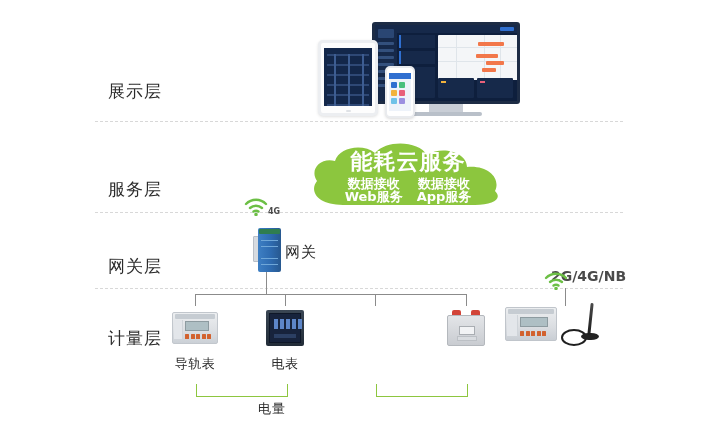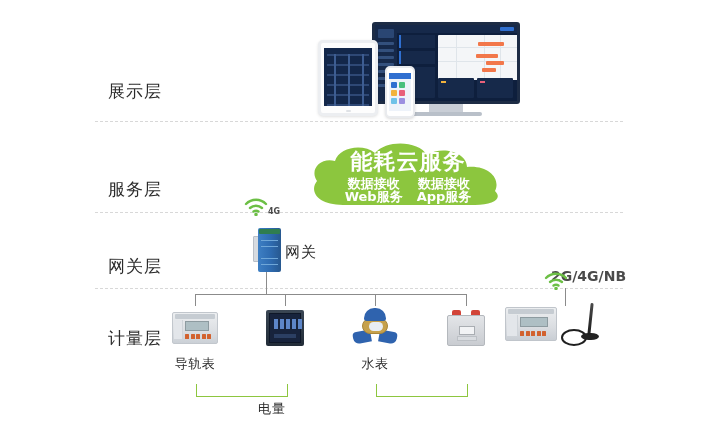--- a/index.html
+++ b/index.html
@@ -351,35 +351,23 @@
               <i></i>
               <i></i>
               <i></i>
               <i></i>
               <i></i>
             </div>
           <div class="bar"></div>
         </div>
       </div>
     </div>
-  </div>
-
-  <div class="meter" style="left:336px;top:306px;">
-    <div class="dev-wrap">
-      <div class="water">
-        <div class="bodyL"></div>
-        <div class="bodyR"></div>
-        <div class="dial">
-            <i></i>
-          </div>
-        <div class="lid"></div>
-      </div>
-    </div>
-    <div class="meter-caption">水表</div>
-  </div>
+    <div class="meter-caption">电表</div>
+  </div>
+
 
   <div class="meter" style="left:427px;top:306px;">
     <div class="dev-wrap">
       <div class="gas">
         <div class="cap l"></div>
         <div class="cap r"></div>
         <div class="box">
           <div class="dial"></div>
           <div class="plate"></div>
         </div>

